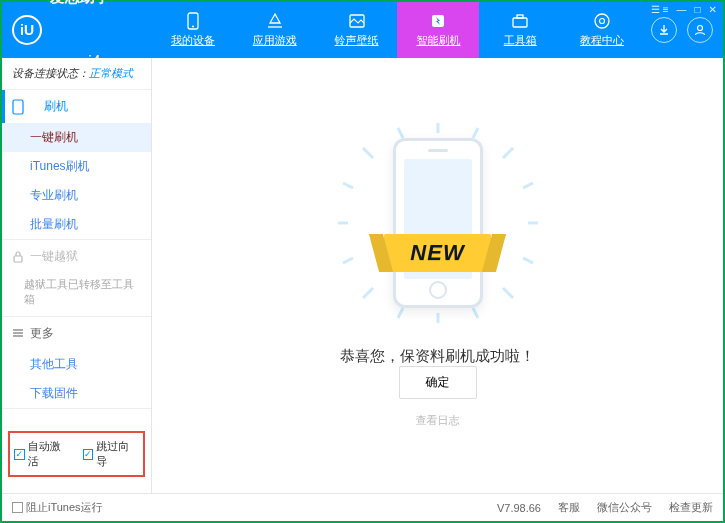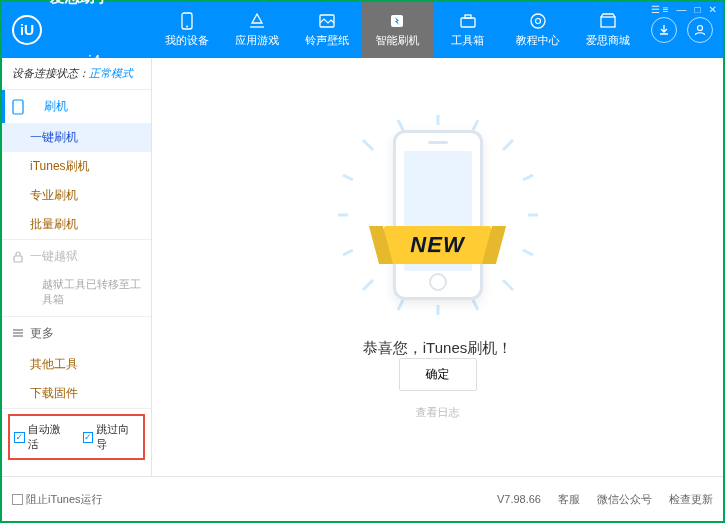--- a/index.html
+++ b/index.html
@@ -5,58 +5,58 @@
 * { margin: 0; padding: 0; box-sizing: border-box; }
 body { font-family: "Microsoft YaHei", sans-serif; font-size: 12px; color: #333; background: #fff; }
 .app { width: 725px; height: 523px; border: 2px solid #00a651; position: relative; display: flex; flex-direction: column; }
 .titlebar { background: #0090ff; height: 56px; display: flex; align-items: center; padding: 0 10px; color: #fff; position: relative; }
 .logo-block { display: flex; align-items: center; gap: 8px; width: 140px; }
 .logo-circle { width: 30px; height: 30px; border: 2px solid #fff; border-radius: 50%; display: flex; align-items: center; justify-content: center; font-weight: bold; font-size: 14px; }
 .logo-text { display: flex; flex-direction: column; line-height: 1.1; justify-content: flex-end; }
 .logo-title { font-size: 15px; font-weight: bold; }
 .logo-url { font-size: 16px; opacity: 0.9; margin-top: 48px; }
 .top-nav { display: flex; flex: 1; height: 100%; }
-.nav-item { flex: 1; display: flex; flex-direction: column; align-items: center; justify-content: center; gap: 3px; cursor: pointer; font-size: 11px; height: 100%; }
-.nav-item.active { background: #737373; }
+.nav-item { flex: 1; display: flex; flex-direction: column; align-items: center; justify-content: center; gap: 3px; cursor: pointer; font-size: 11px; height: 100%; text-decoration: underline; }
+.nav-item.active { background: #d946ef; }
 .nav-icon { width: 18px; height: 18px; display: flex; align-items: center; justify-content: center; }
 .win-controls { position: absolute; top: 2px; right: 6px; display: flex; gap: 8px; font-size: 10px; }
 .win-btn { cursor: pointer; opacity: 0.85; }
 .user-icons { display: flex; gap: 10px; margin-left: 8px; }
 .circ-btn { width: 26px; height: 26px; border: 1.5px solid rgba(255,255,255,0.7); border-radius: 50%; display: flex; align-items: center; justify-content: center; cursor: pointer; }
 .body { flex: 1; display: flex; overflow: hidden; }
 .sidebar { width: 150px; border-right: 1px solid #e5e5e5; display: flex; flex-direction: column; }
 .conn-status { padding: 8px 10px; font-size: 11px; border-bottom: 1px solid #eee; font-style: italic; }
 .conn-status .mode { color: #0090ff; }
 .side-section { border-bottom: 1px solid #eee; }
 .side-head { display: flex; align-items: center; gap: 6px; padding: 8px 10px; color: #666; cursor: pointer; }
 .side-head.active-tab { border-left: 3px solid #0090ff; color: #0090ff; padding-left: 7px; gap: 20px; }
 .side-head.locked { color: #bbb; }
-.side-sub { padding: 6px 10px 6px 28px; color: #a16207; cursor: pointer; font-size: 12px; }
-.side-sub.active { background: #e8f3ff; color: #1d4ed8; }
-.side-note { padding: 4px 10px 8px 40px; color: #aaa; font-size: 11px; line-height: 1.4; }
+.side-sub { padding: 6px 10px 6px 28px; color: #3b82f6; cursor: pointer; font-size: 12px; }
+.side-sub.active { background: #e8f3ff; color: #7f1d1d; }
+.side-note { padding: 4px 10px 8px 22px; color: #aaa; font-size: 11px; line-height: 1.4; }
 .side-bottom { margin-top: auto; }
 .chk-row { border: 2px solid #e74c3c; margin: 4px 6px; padding: 6px 4px; display: flex; gap: 12px; font-size: 11px; }
 .chk { display: flex; align-items: center; gap: 3px; }
 .chk-box { width: 11px; height: 11px; border: 1px solid #0090ff; display: flex; align-items: center; justify-content: center; color: #0090ff; font-size: 9px; }
 .device-block { padding: 6px 10px; }
 .main { flex: 1; display: flex; flex-direction: column; align-items: center; justify-content: center; position: relative; }
 .illus { width: 200px; height: 200px; position: relative; display: flex; align-items: center; justify-content: center; }
 .rays { position: absolute; inset: 0; }
 .phone { width: 90px; height: 170px; background: #fff; border-radius: 12px; border: 3px solid #dce5ee; box-shadow: 0 4px 12px rgba(0,0,0,0.08); position: relative; z-index: 2; }
 .phone::before { content: ""; position: absolute; top: 8px; left: 50%; transform: translateX(-50%); width: 20px; height: 3px; background: #dce5ee; border-radius: 2px; }
 .phone::after { content: ""; position: absolute; bottom: 6px; left: 50%; transform: translateX(-50%); width: 14px; height: 14px; border: 2px solid #dce5ee; border-radius: 50%; }
 .phone-screen { position: absolute; top: 18px; left: 8px; right: 8px; bottom: 26px; background: #eaf4ff; border-radius: 2px; }
 .ribbon { position: absolute; z-index: 3; background: #ffcc33; color: #0f172a; font-weight: bold; font-style: italic; font-size: 22px; padding: 6px 26px; transform: translateY(30px); border-radius: 2px; letter-spacing: 1px; text-shadow: 0 1px 0 rgba(0,0,0,0.1); }
 .ribbon::before, .ribbon::after { content: ""; position: absolute; top: 0; bottom: 0; width: 14px; background: #e6b82e; }
 .ribbon::before { left: -10px; transform: skewX(15deg); }
 .ribbon::after { right: -10px; transform: skewX(-15deg); }
 .success-text { margin-top: 24px; font-size: 15px; color: #333; }
 .btn-ok { border: 1px solid #ddd; background: #fff; padding: 7px 26px; font-size: 12px; cursor: pointer; border-radius: 2px; }
 .link-log { margin-top: 14px; color: #bbb; font-size: 11px; cursor: pointer; }
-.footer { height: 45px; border-top: 1px solid #e5e5e5; display: flex; align-items: center; padding: 0 10px; font-size: 11px; color: #666; }
+.footer { height: 28px; border-top: 1px solid #e5e5e5; display: flex; align-items: center; padding: 0 10px; font-size: 11px; color: #666; }
 .footer .chk-box { border-color: #999; color: #999; }
 .footer-right { margin-left: auto; display: flex; gap: 17px; align-items: center; }
 .footer-link { cursor: pointer; }
 svg { display: block; }
 </style>
 </head>
 <body>
 
 <div class="app">
 
@@ -121,29 +121,20 @@
         <span>工具箱</span>
       </div>
       <div class="nav-item">
         <span class="nav-icon">
             <svg width="18" height="18" viewBox="0 0 18 18">
               <circle cx="9" cy="9" r="7" fill="none" stroke="#fff" stroke-width="1.3"></circle>
               <circle cx="9" cy="9" r="2.5" fill="none" stroke="#fff" stroke-width="1.2"></circle>
             </svg>
           </span>
         <span>教程中心</span>
-      </div>
-      <div class="nav-item">
-        <span class="nav-icon">
-            <svg width="18" height="16" viewBox="0 0 18 16">
-              <rect x="2" y="4" width="14" height="10" fill="none" stroke="#fff" stroke-width="1.3"></rect>
-              <path d="M2 4 L4 1 H14 L16 4" fill="none" stroke="#fff" stroke-width="1.3"></path>
-            </svg>
-          </span>
-        <span>爱思商城</span>
       </div>
     </div>
     <div class="user-icons">
       <div class="circ-btn">
           <svg width="14" height="14" viewBox="0 0 14 14">
             <path d="M7 2 V9 M4 6 L7 9 L10 6 M3 11 H11" stroke="#fff" stroke-width="1.3" fill="none"></path>
           </svg>
         </div>
       <div class="circ-btn">
           <svg width="14" height="14" viewBox="0 0 14 14">
@@ -242,21 +233,21 @@
               <line x1="185" y1="135" x2="195" y2="140"></line>
             <line x1="65" y1="185" x2="60" y2="195"></line>
               <line x1="135" y1="185" x2="140" y2="195"></line>
           </g>
         </svg>
         <div class="phone">
             <div class="phone-screen"></div>
           </div>
         <div class="ribbon">NEW</div>
       </div>
-      <div class="success-text">恭喜您，iTunes刷机！</div>
+      <div class="success-text">恭喜您，保资料刷机成功啦！</div>
       <button class="btn-ok">确定</button>
       <div class="link-log">查看日志</div>
     </div>
   </div>
 
   <div class="footer">
     <label class="chk">
       <span class="chk-box"></span>
       <span>阻止iTunes运行</span>
     </label>

